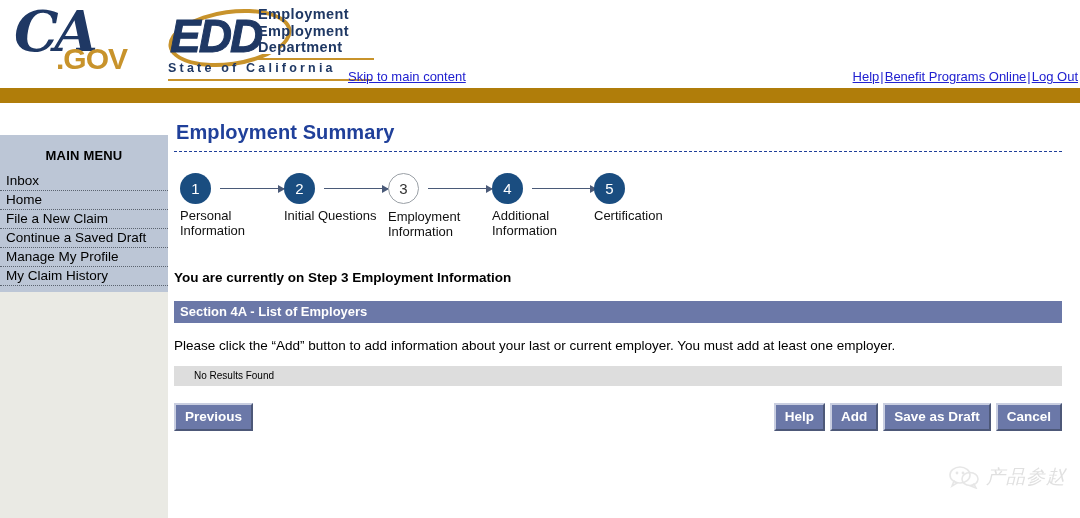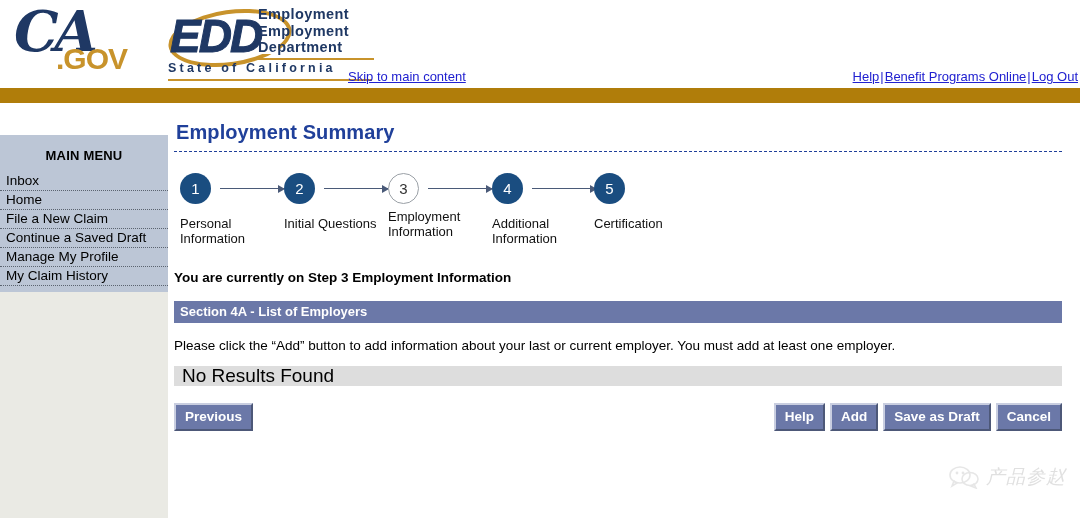--- a/index.html
+++ b/index.html
@@ -251,21 +251,21 @@
   .step-circle.current {
     background: #ffffff;
     border: 1px solid #9aa0a6;
     color: #333333;
     line-height: 29px;
   }
   .step-label {
     font-size: 13px;
     color: #111111;
     line-height: 14.5px;
-    margin-top: 13px;
+    margin-top: 5px;
     white-space: pre-line;
   }
   .step-arrow {
     position: absolute;
     top: 15px;
     height: 1px;
     background: #4a5a78;
   }
   .step-arrow::after {
     content: "";
@@ -311,23 +311,23 @@
   }
 
   .results-bar {
     position: absolute;
     left: 6px;
     top: 263px;
     width: 888px;
     height: 20px;
     background: #dddddd;
     color: #000000;
-    font-size: 19px;
+    font-size: 10px;
     line-height: 20px;
-    padding-left: 8px;
+    padding-left: 20px;
     box-sizing: border-box;
   }
 
   
   .btn {
     display: inline-block;
     background: #6b78a8;
     color: #ffffff;
     font-size: 13.5px;
     font-weight: bold;

